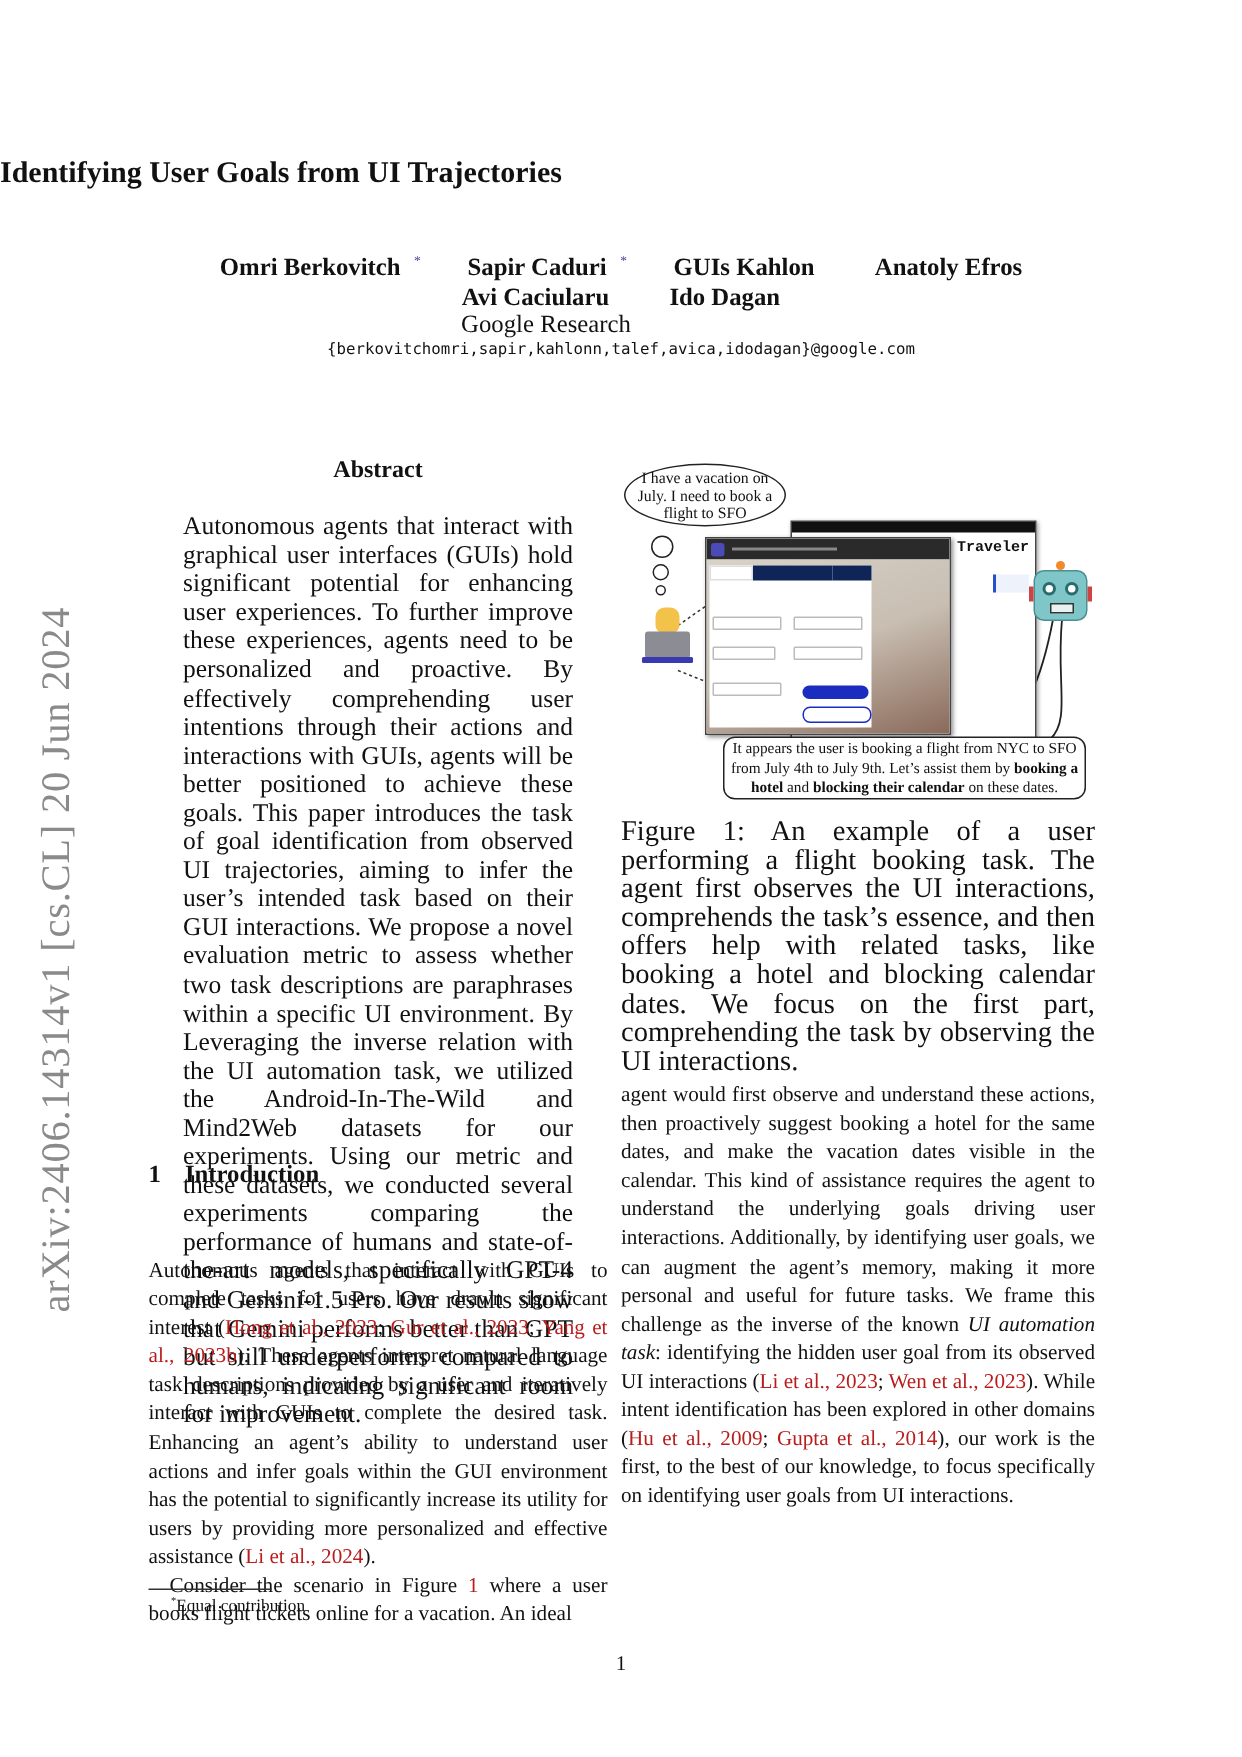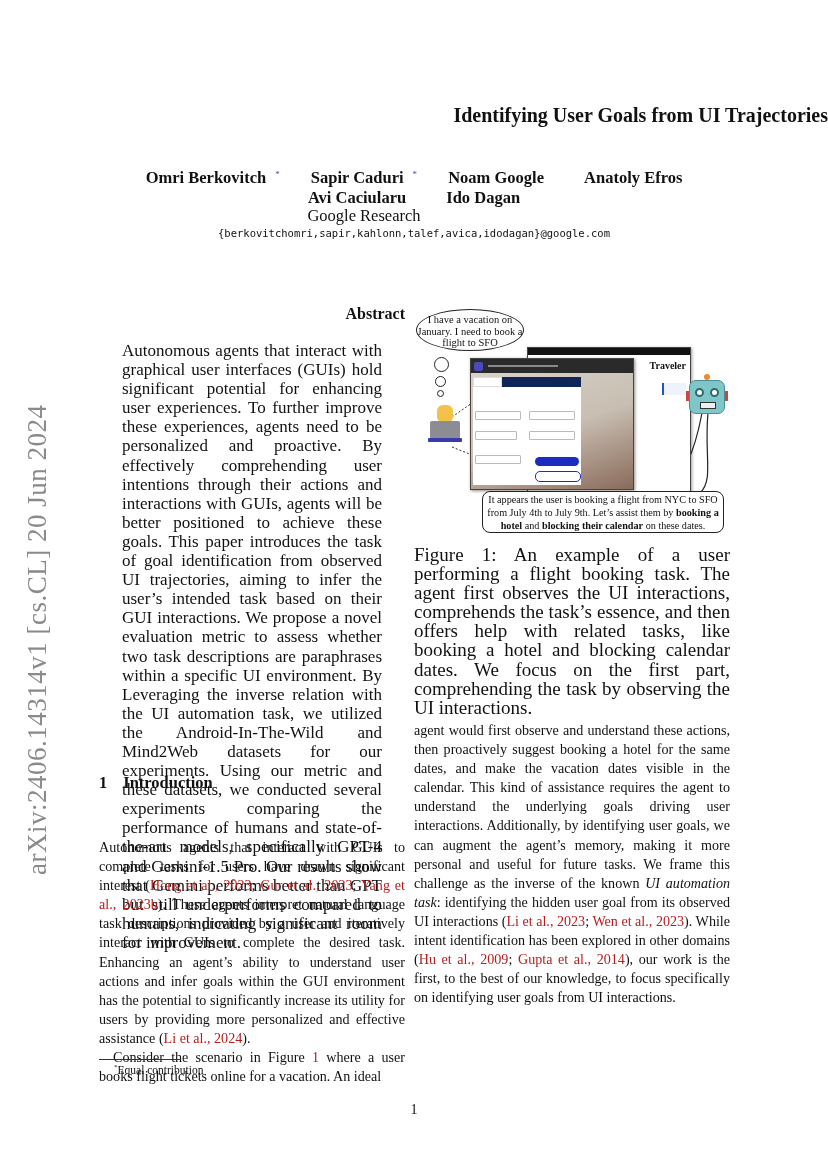--- a/index.html
+++ b/index.html
@@ -6,42 +6,42 @@
     body {
       width: 828px; height: 1171px; position: relative; overflow: hidden;
       font-family: "Liberation Serif", "DejaVu Serif", serif; color: #111;
     }
     .arxiv-stamp {
       position: absolute; left: 22px; top: 875px;
       transform-origin: 0 0; transform: rotate(-90deg);
       font-size: 27px; color: #8a8a8a; white-space: nowrap; letter-spacing: 0.5px;
     }
     .title {
-      position: absolute; left: 0; width: 828px; top: 104px; text-align: right;
+      position: absolute; left: 0; width: 828px; top: 104px; text-align: left;
       font-weight: bold; font-size: 20px;
     }
     .authors {
       position: absolute; left: 0; width: 828px; top: 163px; text-align: center;
       font-weight: bold; font-size: 16.5px; line-height: 20px;
     }
     .authors .row1 span, .authors .row2 span { margin: 0 9px; }
     .authors sup { color: #4a4aa8; font-size: 9px; font-weight: normal; }
     .affil {
       position: absolute; left: 0; width: 728px; top: 206px; text-align: center;
       font-size: 16.5px;
     }
     .email {
       position: absolute; left: 0; width: 828px; top: 227px; text-align: center;
       font-family: "DejaVu Sans Mono", "Liberation Mono", monospace; font-size: 10.5px;
     }
     .col { position: absolute; font-size: 14.1px; line-height: 19.1px; text-align: justify; margin-top: 40px; }
     .col-left { left: 99px; width: 306px; }
     .col-right { left: 414px; width: 316px; }
     .abstract-heading {
-      position: absolute; left: 99px; width: 306px; top: 305px; text-align: right;
+      position: absolute; left: 99px; width: 306px; top: 305px; text-align: center;
       font-weight: bold; font-size: 16px;
     }
     .abstract-body { position: absolute; left: 122px; width: 260px; top: 341px;
       font-size: 17px; line-height: 19.1px; text-align: justify; }
     .section-heading {
       position: absolute; left: 99px; top: 773px; font-weight: bold; font-size: 16.5px;
     }
     .section-heading .num { margin-right: 16px; }
     .cite { color: #b91c1c; }
     .indent { text-indent: 14px; }
@@ -56,21 +56,21 @@
       position: absolute; left: 2px; top: 4px; width: 108px; height: 42px;
       border: 1.5px solid #222; border-radius: 50% / 50%; background: #fff;
       font-size: 10.5px; line-height: 11.5px; text-align: center; padding-top: 4px; box-sizing: border-box;
     }
     .thought-dot { position: absolute; border: 1.3px solid #222; border-radius: 50%; background: #fff; }
     .screen-back {
       position: absolute; left: 113px; top: 42px; width: 162px; height: 145px;
       background: #fff; border: 1px solid #444; box-shadow: 1px 1px 3px rgba(0,0,0,0.4);
     }
     .screen-back .topbar { height: 7px; background: #111; }
-    .screen-back .traveler { position: absolute; right: 4px; top: 12px; font-family: Liberation Serif, serif; font-weight: bold; font-size: 10px; }
+    .screen-back .traveler { position: absolute; right: 4px; top: 12px; font-family: Liberation Mono, monospace; font-weight: bold; font-size: 10px; }
     .screen-back .navybar { position: absolute; left: 70px; top: 57px; width: 30px; height: 12px; background: #1a2b55; }
     .screen-back .bluebox { position: absolute; right: 4px; top: 35px; width: 22px; height: 12px; border-left: 2px solid #2450c8; background: #eef2fb; }
     .screen-front {
       position: absolute; left: 56px; top: 53px; width: 162px; height: 130px;
       background: #fff; border: 1px solid #444; box-shadow: 1px 1px 3px rgba(0,0,0,0.45); overflow: hidden;
     }
     .screen-front .header { height: 14px; background: #2a2a2a; display: flex; align-items: center; }
     .screen-front .logo { width: 9px; height: 9px; margin-left: 3px; background: #4a4ab8; border-radius: 2px; }
     .screen-front .navtext { margin-left: 5px; width: 70px; height: 2px; background: #888; }
     .screen-front .photo {
@@ -109,21 +109,21 @@
 <body>
 
 <div class="arxiv-stamp">arXiv:2406.14314v1  [cs.CL]  20 Jun 2024</div>
 
 <div class="title">Identifying User Goals from UI Trajectories</div>
 
 <div class="authors">
   <div class="row1">
     <span><span>Omri Berkovitch</span><sup>*</sup></span>
     <span><span>Sapir Caduri</span><sup>*</sup></span>
-    <span><span>Noam Google</span></span>
+    <span><span>GUIs Kahlon</span></span>
     <span><span>Anatoly Efros</span></span>
   </div>
   <div class="row2">
     <span><span>Avi Caciularu</span></span>
     <span><span>Ido Dagan</span></span>
   </div>
 </div>
 <div class="affil">Google Research</div>
 <div class="email">{berkovitchomri,sapir,kahlonn,talef,avica,idodagan}@google.com</div>
 
@@ -144,21 +144,21 @@
 
 <div class="figure">
   <svg class="lines" width="316" height="230">
     <path d="M38 112 L58 98" stroke="#333" stroke-dasharray="2,2" fill="none"></path>
     <path d="M38 142 L58 150" stroke="#333" stroke-dasharray="2,2" fill="none"></path>
     <path d="M248 80 L276 92" stroke="#333" stroke-dasharray="2,2" fill="none"></path>
     <path d="M248 110 L276 100" stroke="#333" stroke-dasharray="2,2" fill="none"></path>
     <path d="M288 108 C280 150 270 170 250 188" stroke="#222" fill="none" stroke-width="1.2"></path>
     <path d="M294 108 C290 150 300 175 286 188" stroke="#222" fill="none" stroke-width="1.2"></path>
   </svg>
-  <div class="thought-bubble">I have a vacation on January. I need to book a flight to SFO</div>
+  <div class="thought-bubble">I have a vacation on July. I need to book a flight to SFO</div>
   <div class="thought-dot" style="left:20px;top:52px;width:13px;height:13px;"></div>
   <div class="thought-dot" style="left:21px;top:71px;width:9px;height:9px;"></div>
   <div class="thought-dot" style="left:23px;top:85px;width:5px;height:5px;"></div>
 
   <div class="screen-back">
     <div class="topbar"></div>
     <div class="traveler">Traveler</div>
     <div class="navybar"></div>
     <div class="bluebox"></div>
   </div>

